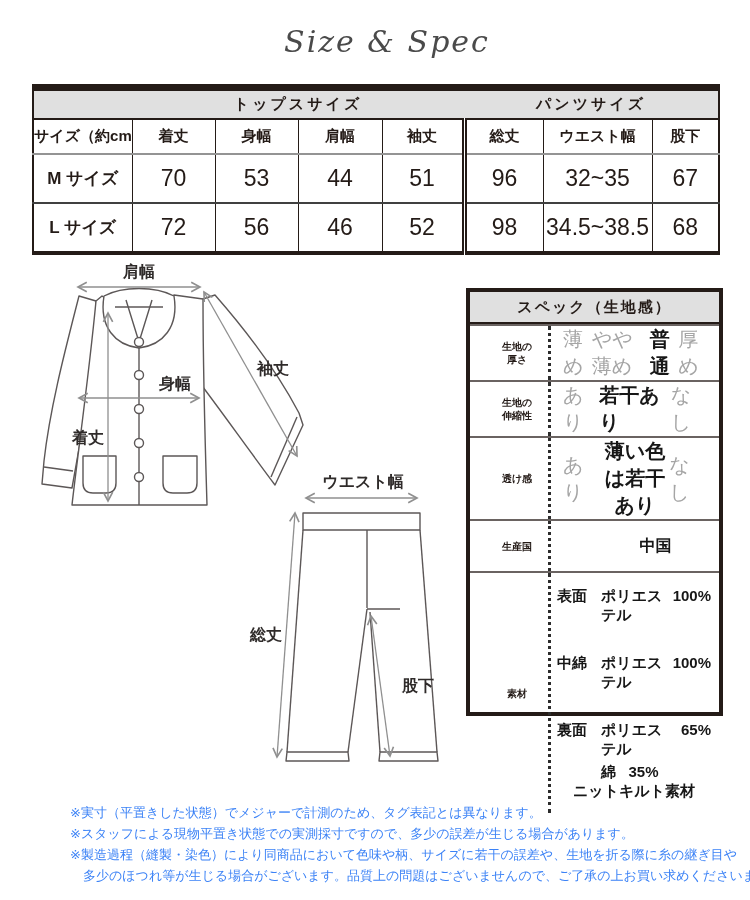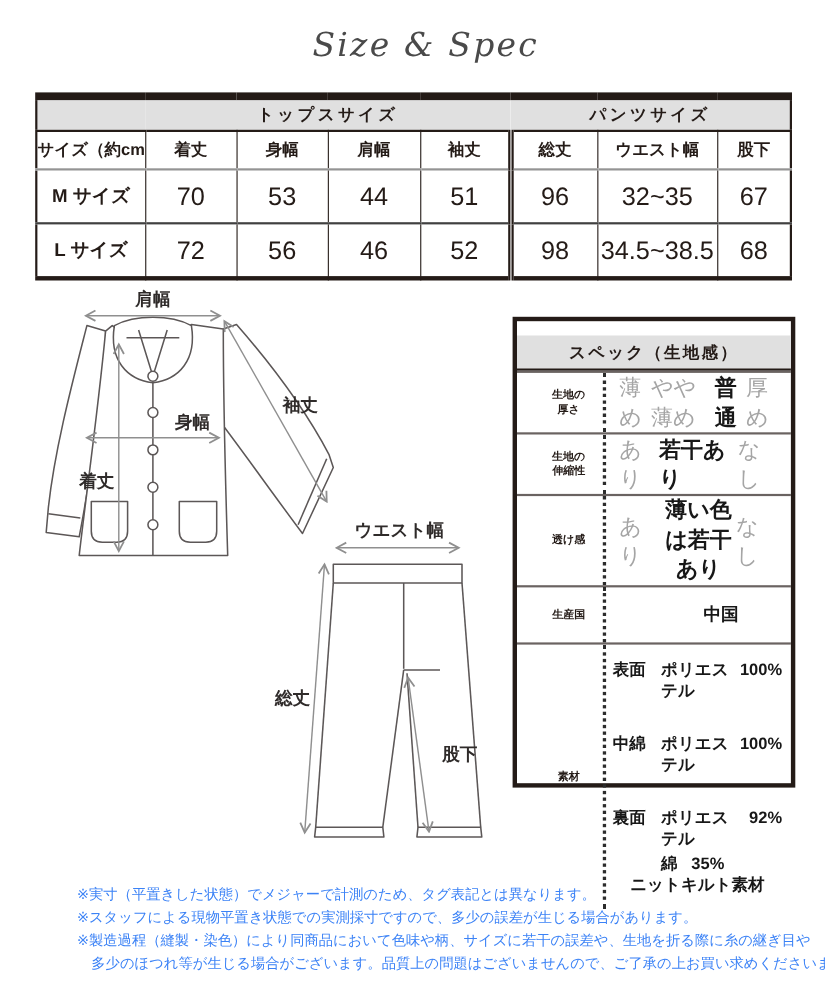--- a/index.html
+++ b/index.html
@@ -27,21 +27,21 @@
   .svgbox{position:absolute;}
   .garment{stroke:#5c5757;stroke-width:1.4;fill:none;stroke-linejoin:round;}
   .gfill{fill:#ffffff;}
   .arrow{stroke:#8f8f8f;stroke-width:1.3;fill:none;}
   .dlabel{font-family:"Liberation Sans","DejaVu Sans",sans-serif;font-size:16px;font-weight:bold;fill:#2f2b2a;}
   
   .spec{position:absolute;left:466px;top:288px;width:257px;height:428px;
         border:4px solid #241b17;box-sizing:border-box;display:flex;flex-direction:column;background:#fff;}
   .spec-header{height:30px;flex:0 0 30px;background:#e0e0e0;border-bottom:2px solid #241b17;
                display:flex;align-items:center;justify-content:center;
-               font-size:15px;font-weight:bold;letter-spacing:2px;color:#241b17;margin-top:13px;}
+               font-size:15px;font-weight:bold;letter-spacing:2px;color:#241b17;}
   .spec-row{display:flex;border-top:2px solid #6a6361;}
   .spec-row:first-of-type{border-top:none;}
   .spec-label{flex:0 0 62px;border-right:3px dotted #2c2c2c;display:flex;align-items:center;justify-content:center;
               font-size:10px;font-weight:bold;white-space:pre-line;text-align:center;line-height:1.3;color:#241b17;padding-left:16px;}
   .spec-opts{flex:1;display:flex;align-items:center;justify-content:space-between;
              padding:0 12px;font-size:20px;}
   .opt{color:#a5a5a5;}
   .opt.sel{color:#171717;font-weight:bold;}
   .opt.wrap{width:74px;text-align:center;line-height:1.35;}
   .spec-center{flex:1;display:flex;align-items:center;justify-content:center;
@@ -230,21 +230,21 @@
           <span class="mat-pct">100%</span>
         </div>
         <div class="mat-row mt2">
           <span class="mat-part">中綿</span>
           <span class="mat-comp">ポリエステル</span>
           <span class="mat-pct">100%</span>
         </div>
         <div class="mat-row mt2">
           <span class="mat-part">裏面</span>
           <span class="mat-comp">ポリエステル</span>
-          <span class="mat-pct">92%</span>
+          <span class="mat-pct">65%</span>
         </div>
         <div class="mat-row mt3">
           <span class="mat-part"></span>
           <span class="mat-comp">
             <span>綿</span>&nbsp;&nbsp;&nbsp;<span>35%</span>
           </span>
         </div>
         <div class="mat-note">ニットキルト素材</div>
       </div>
     </div>

